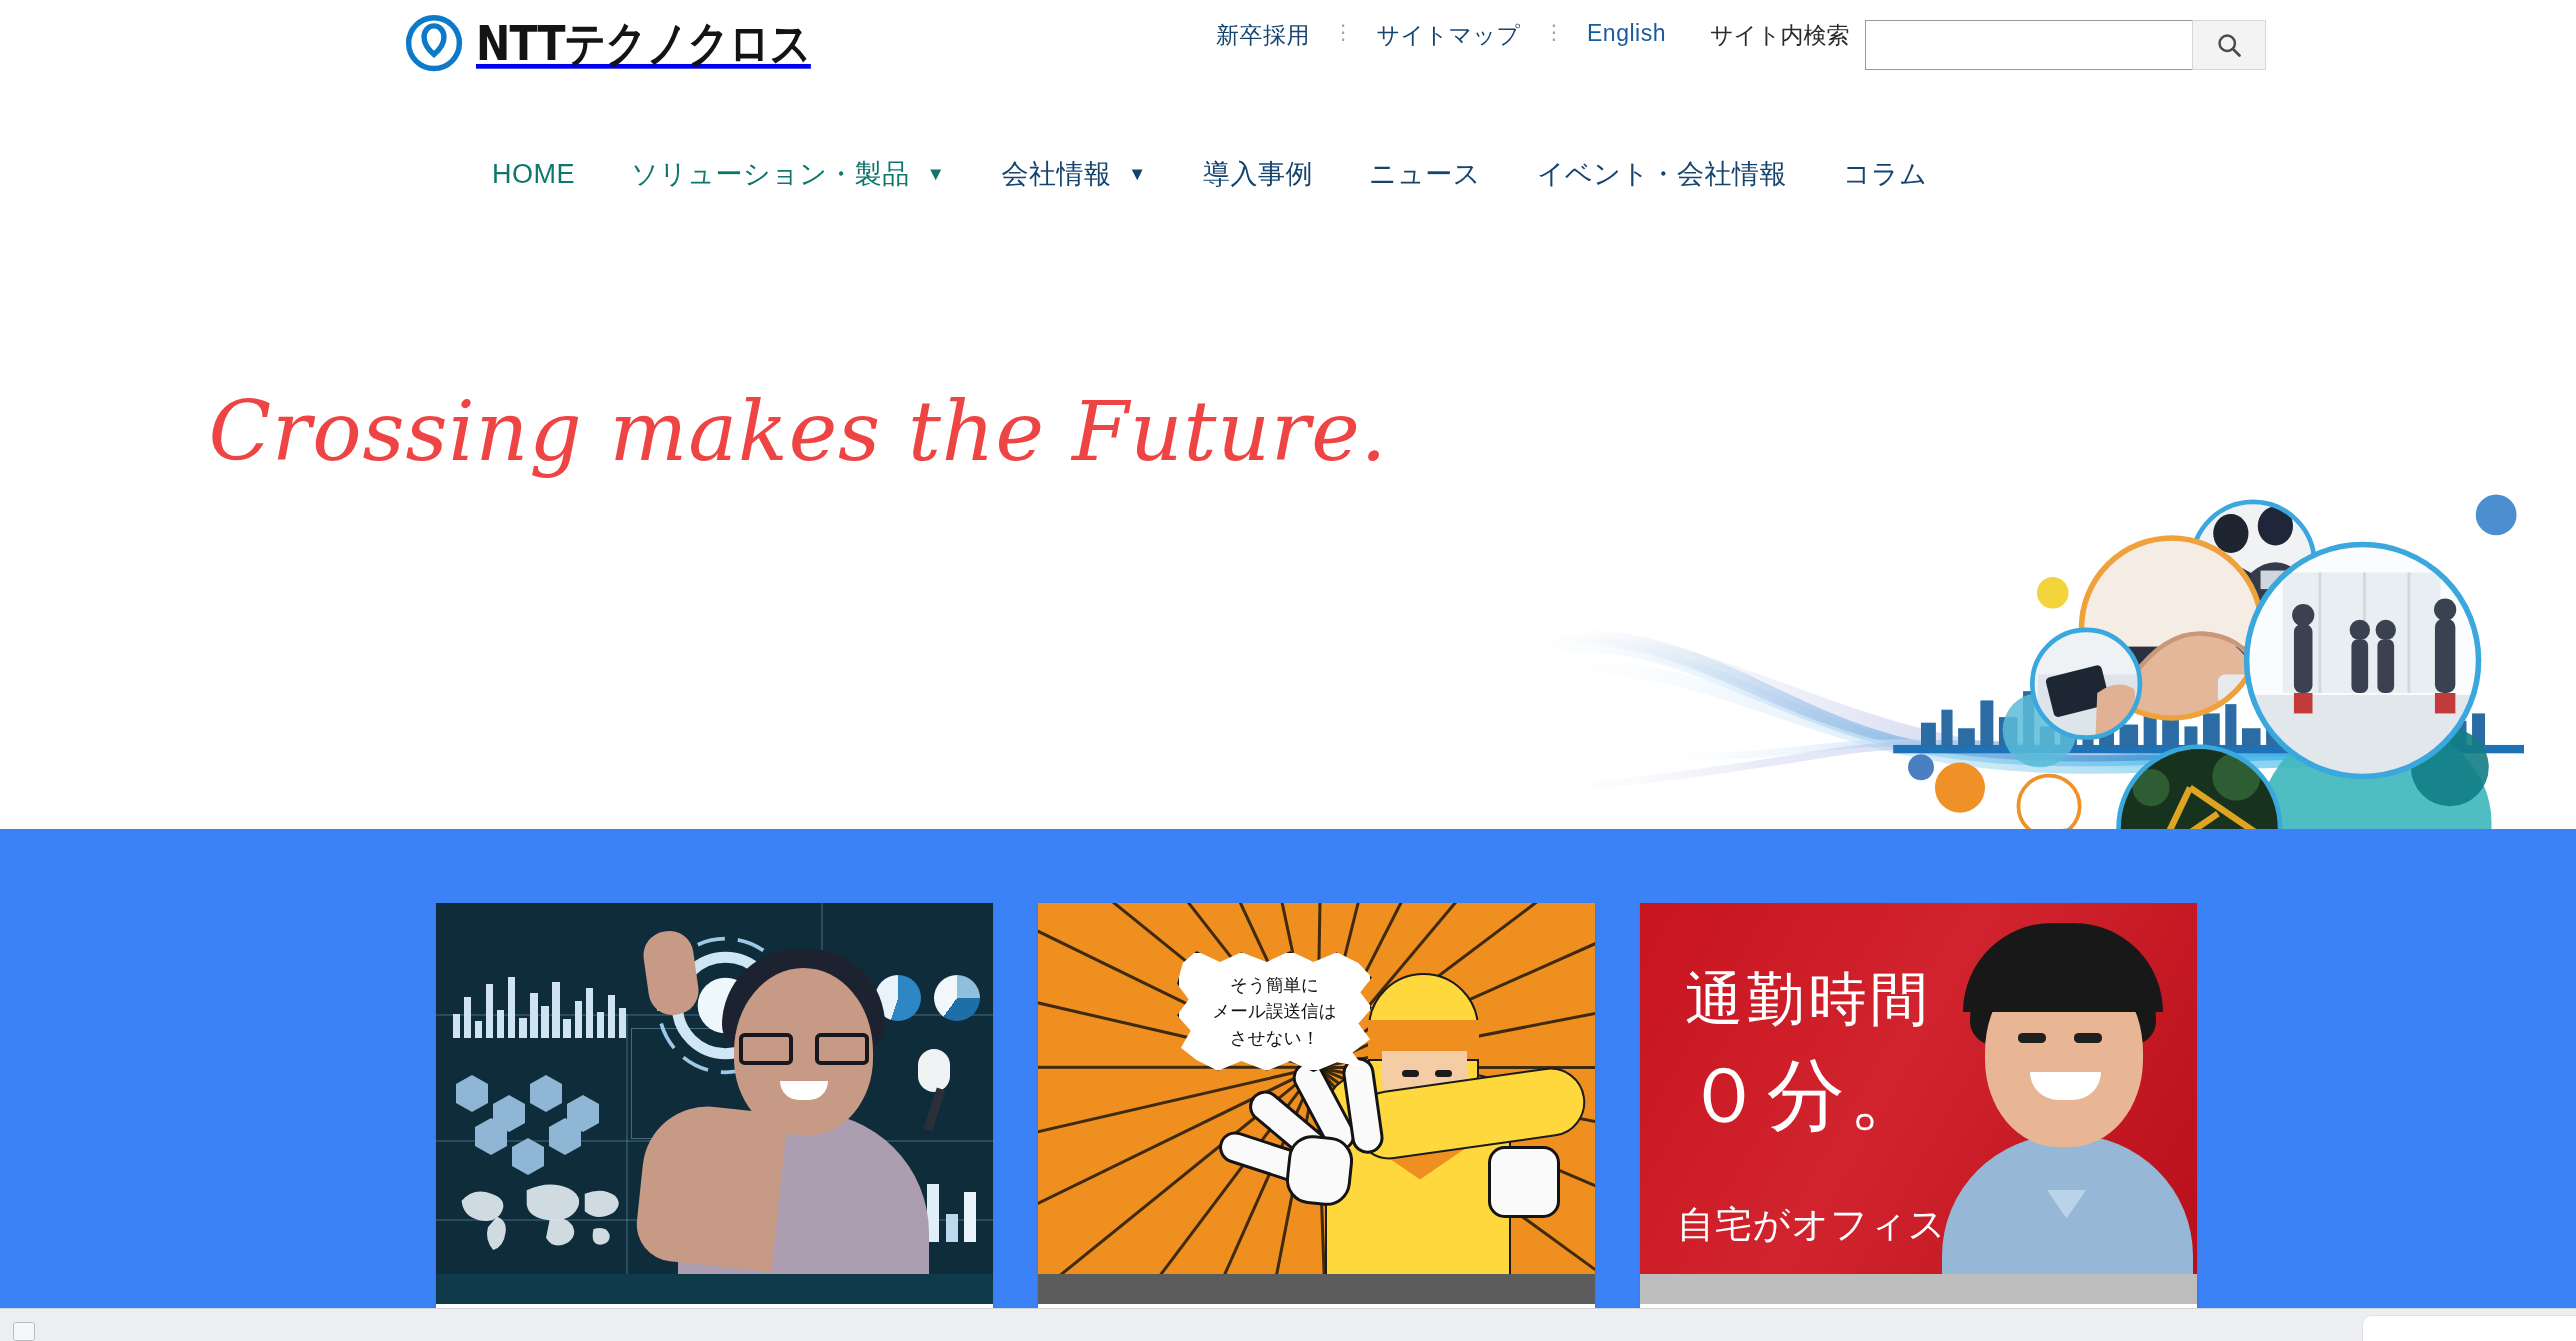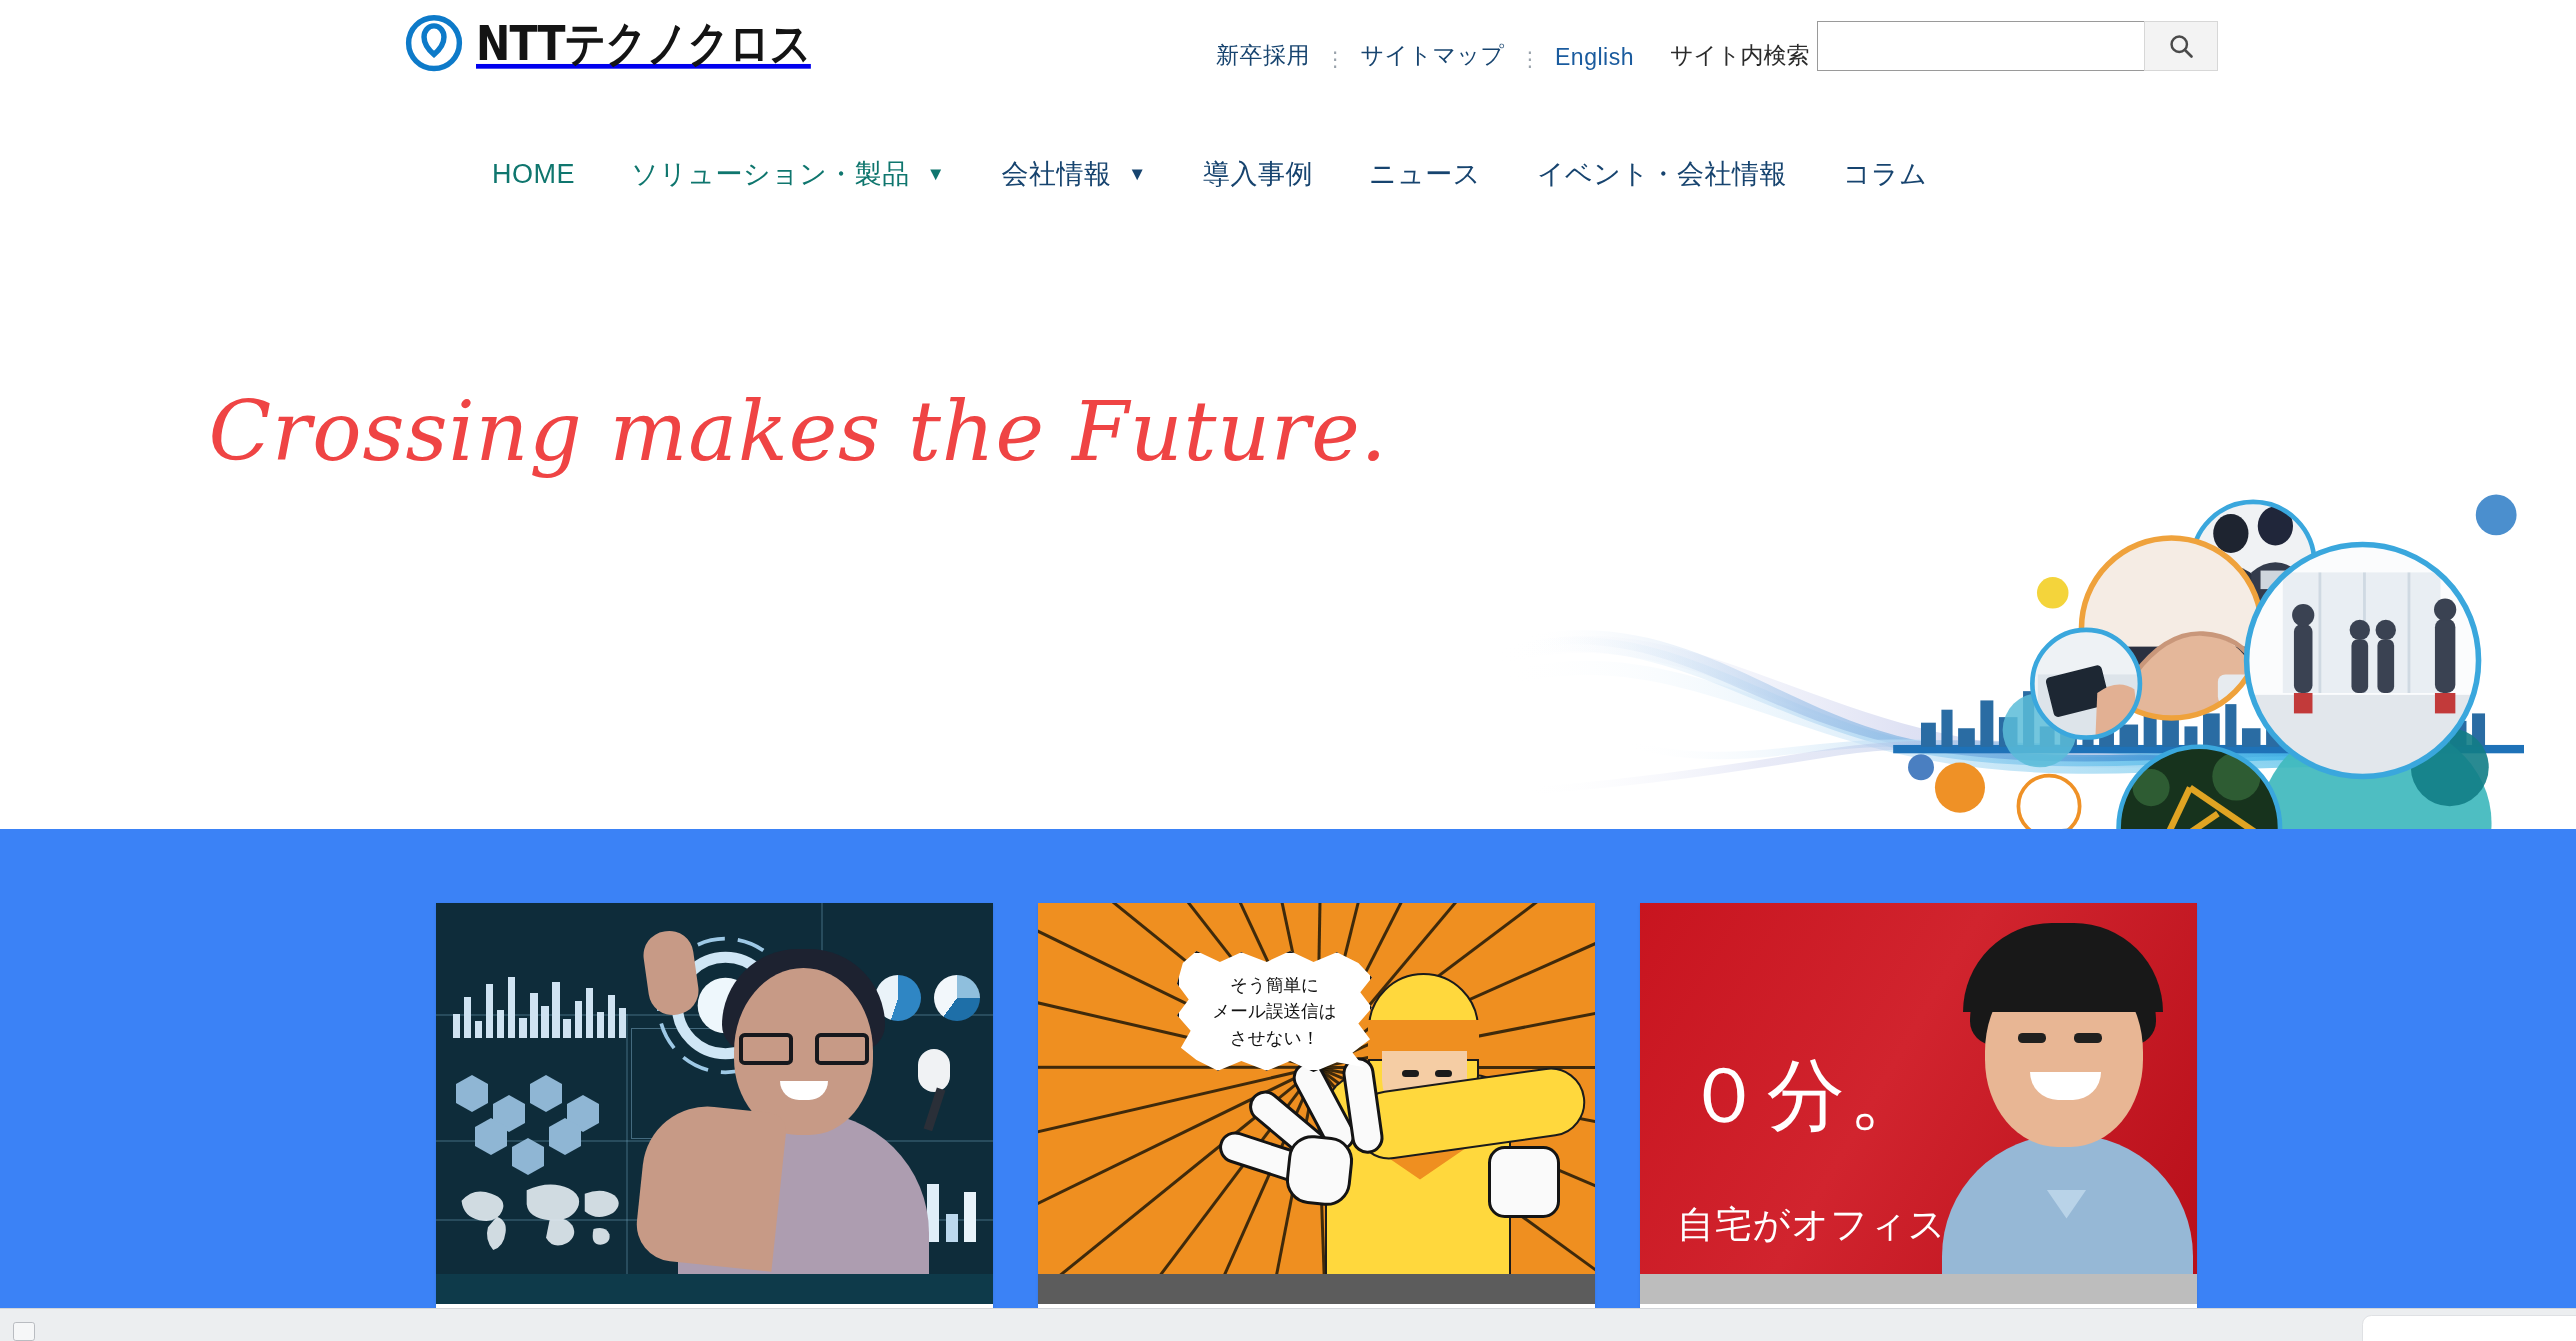--- a/index.html
+++ b/index.html
@@ -37,25 +37,25 @@
     font-size: 41px;
     letter-spacing: -0.9px;
     color: #141414;
     white-space: nowrap;
     font-family: "DejaVu Sans", sans-serif;
     transform: scaleY(1.18);
     transform-origin: center;
   }
   .util-wrap {
     position: absolute;
-    left: 1216px; top: 32px;
+    left: 1216px; top: 20px;
     display: flex;
-    align-items: flex-end;
+    align-items: flex-start;
     height: 39px;
-    gap: 0;
+    gap: 8px;
   }
   .util-link {
     font-size: 23px;
     color: #17446f;
     text-decoration: none;
     white-space: nowrap;
     letter-spacing: 0.5px;
   }
   .util-link.en { color: #1a5b9e; }
   .util-sep {
@@ -707,20 +707,21 @@
             </div>
           </div>
         </div>
         <div class="card-band" style="background:#5c5c5c"></div>
         <div class="card-title">メール誤送信防止＋暗号化</div>
       </article>
 
       <article class="card">
         <div class="card-thumb">
           <div class="art-telework">
+            <div class="tw-text1">通勤時間</div>
             <div class="tw-text2">０分。</div>
             <div class="tw-text3">自宅がオフィスに早変わり。</div>
             <div class="tw-person">
               <div class="b"></div>
               <div class="hr"></div>
               <div class="h"></div>
               <div style="position:absolute;left:30px;top:20.4px;width:200px;height:89px;border-radius:100px 100px 0 0;background:#181818"></div>
               <div style="position:absolute;left:85px;top:130px;width:28px;height:10.2px;background:#20201f;border-radius:4.6px"></div>
               <div style="position:absolute;left:141px;top:130px;width:28px;height:10.2px;background:#20201f;border-radius:4.6px"></div>
               <div class="sm"></div>

